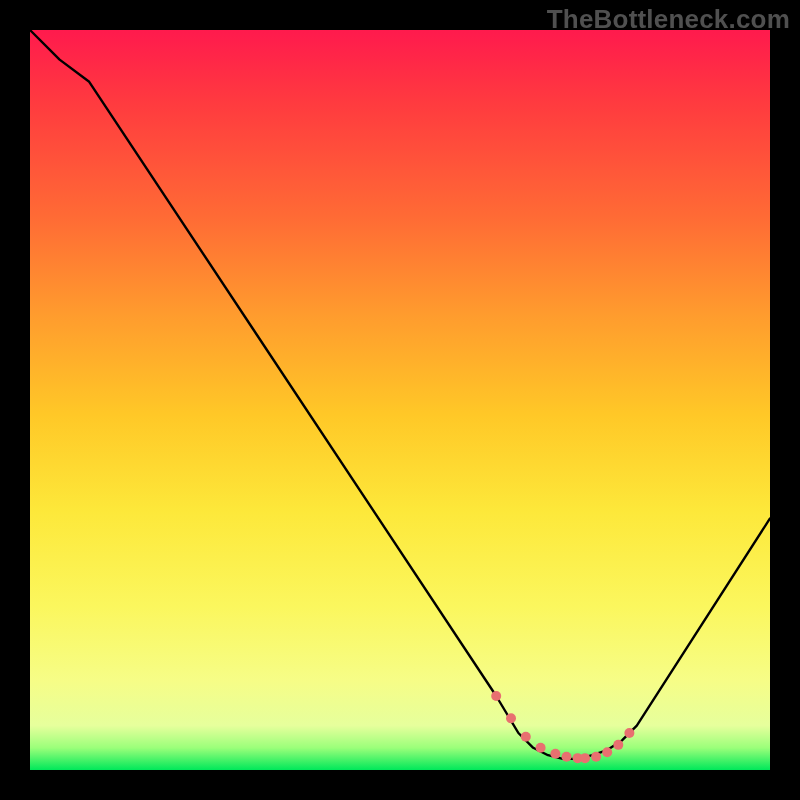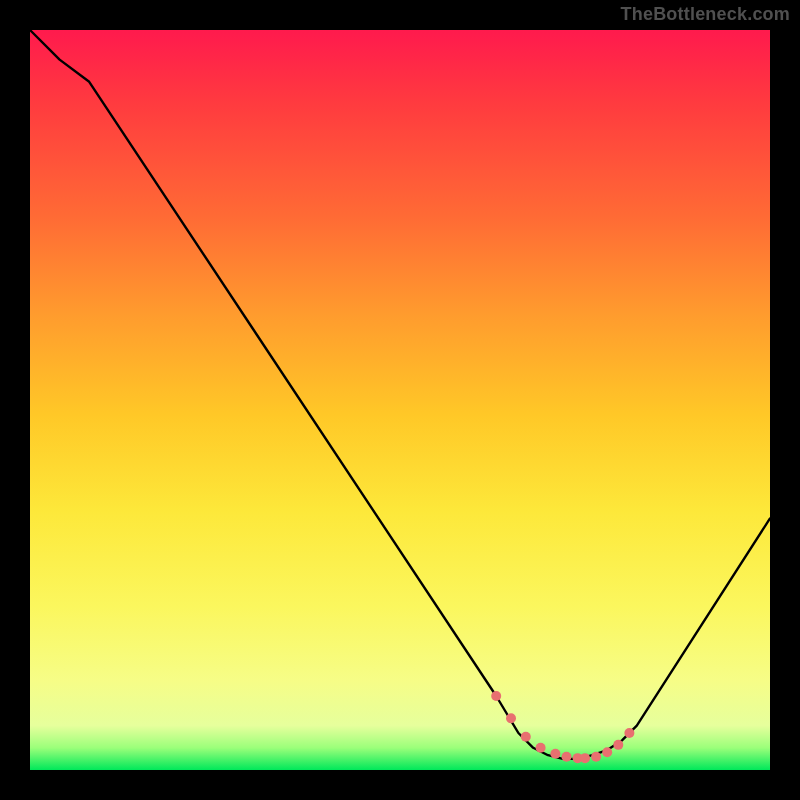--- a/index.html
+++ b/index.html
@@ -15,21 +15,21 @@
     position: relative;
     width: 800px;
     height: 800px;
     background: #000;
   }
   .watermark {
     position: absolute;
     top: 4px;
     right: 10px;
     color: #505050;
-    font-size: 18px;
+    font-size: 26px;
     font-weight: 600;
     z-index: 10;
     letter-spacing: 0.2px;
   }
   .plot-area {
     position: absolute;
     left: 30px;
     top: 30px;
     width: 740px;
     height: 740px;

